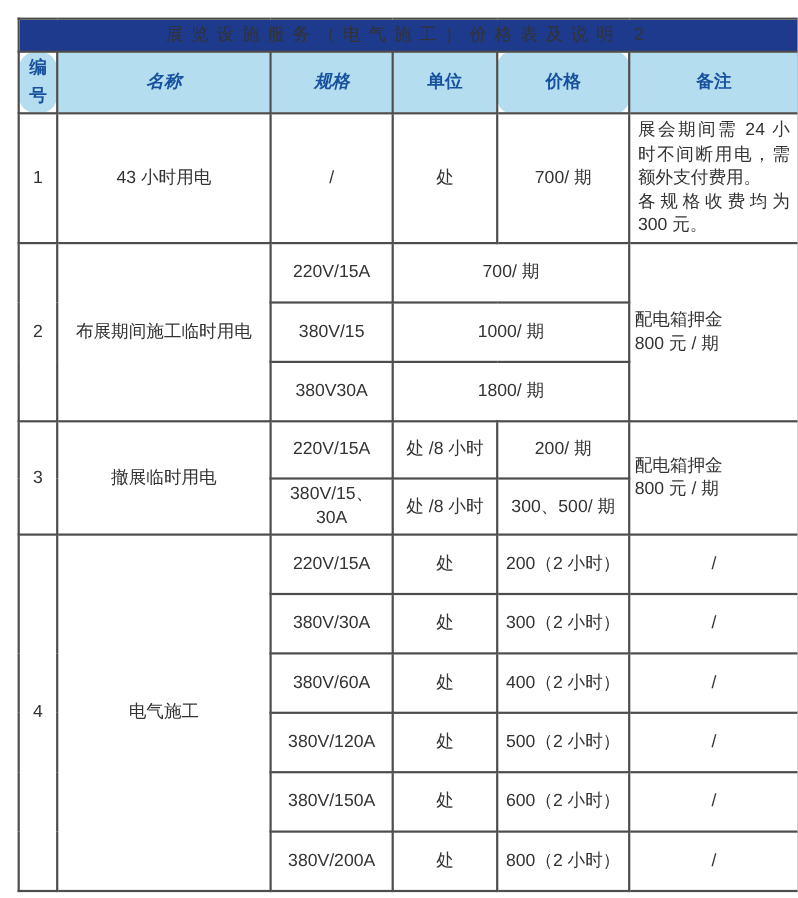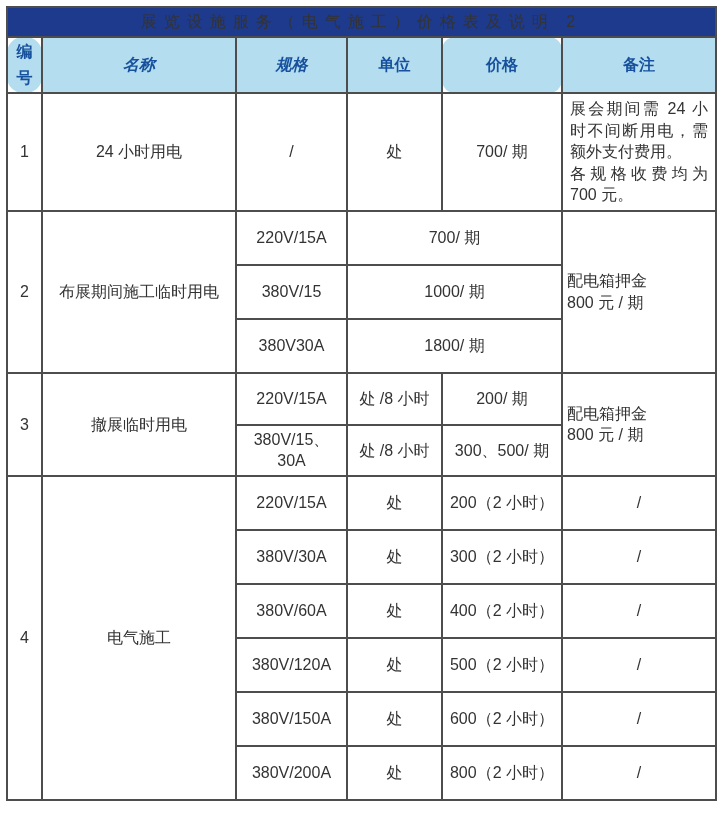--- a/index.html
+++ b/index.html
@@ -4,21 +4,21 @@
 <style>
   * { margin: 0; padding: 0; box-sizing: border-box; }
   html, body {
     width: 725px;
     background: #ffffff;
     font-family: "Liberation Sans", sans-serif;
   }
   .page {
     width: 628px;
     height: 816px;
-    padding: 6px;
+    padding: 16px;
     background: #ffffff;
   }
   table.price-table {
     border-collapse: collapse;
     width: 709px;
     table-layout: fixed;
   }
   .price-table td, .price-table th {
     border: 2px solid #4d4d4d;
     text-align: center;
@@ -97,27 +97,27 @@
       <th class="c-id">编号</th>
       <th class="c-name">名称</th>
       <th class="c-spec">规格</th>
       <th class="c-unit">单位</th>
       <th class="c-price">价格</th>
       <th class="c-note">备注</th>
     </tr>
 
     <tr class="r-tall">
       <td>1</td>
-      <td>24 小时用电</td>
+      <td>43 小时用电</td>
       <td>/</td>
       <td>处</td>
       <td>700/ 期</td>
       <td class="note-just">
         <span class="nline">展会期间需 24 小时不间断用电，需额外支付费用。</span>
-        <span class="nline">各规格收费均为 700 元。</span>
+        <span class="nline">各规格收费均为 300 元。</span>
       </td>
     </tr>
 
     <tr class="r-sub">
       <td rowspan="3">2</td>
       <td rowspan="3">布展期间施工临时用电</td>
       <td>220V/15A</td>
       <td colspan="2">700/ 期</td>
       <td rowspan="3" class="note-center">
         <span class="nline">配电箱押金</span>

